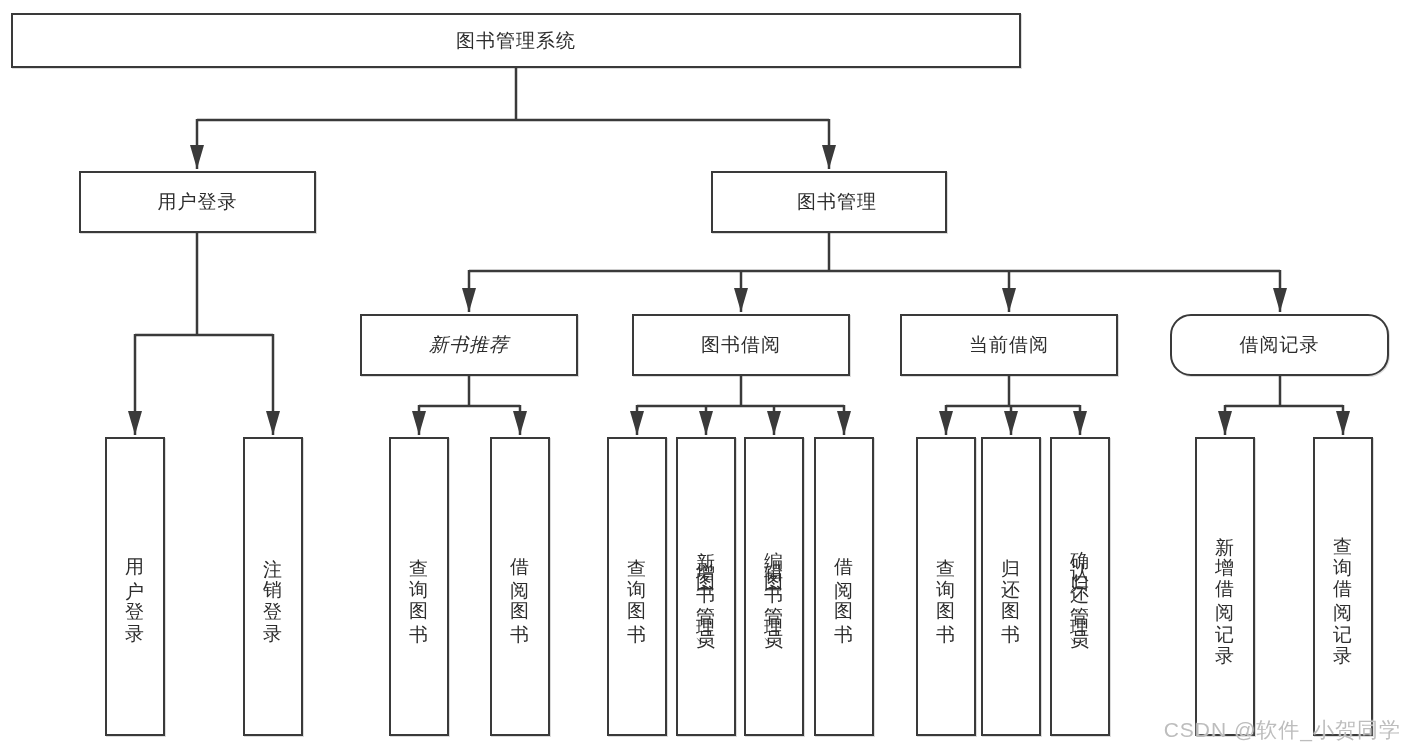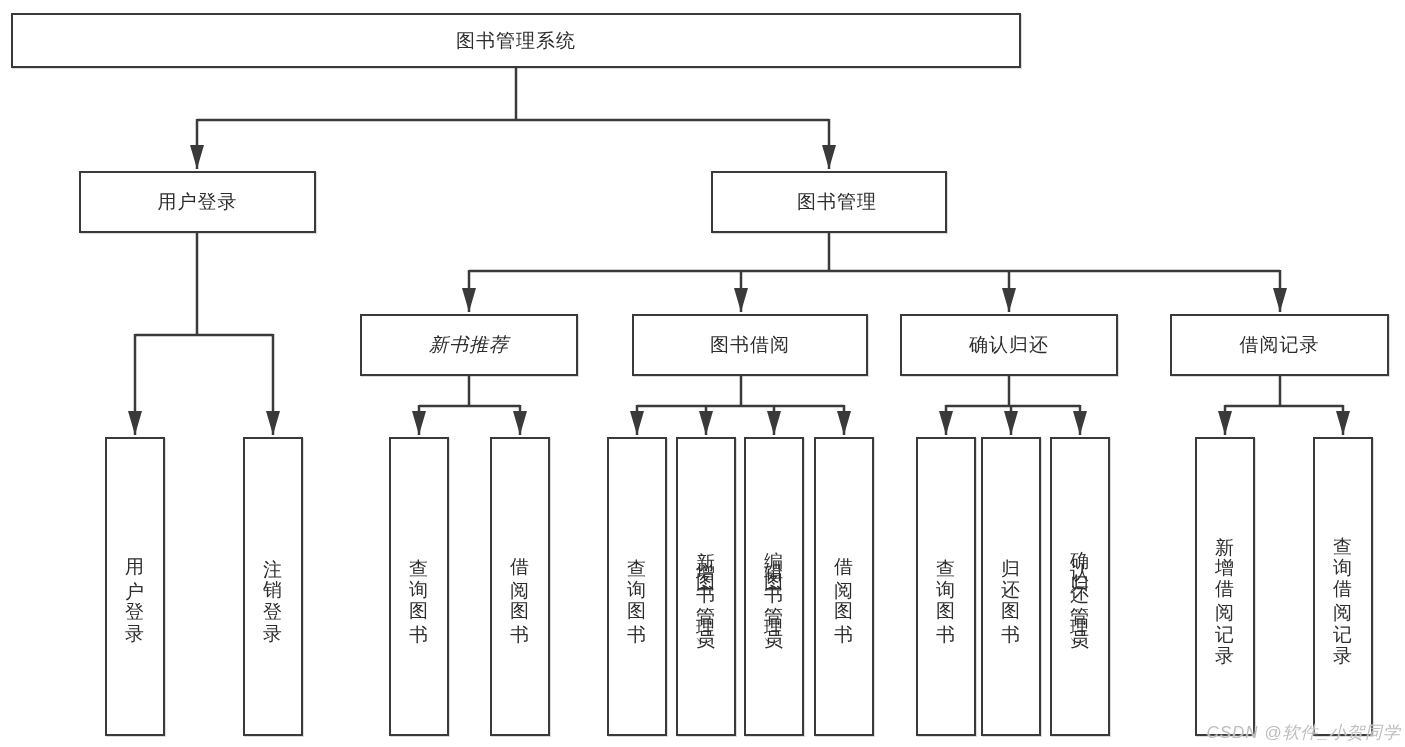--- a/index.html
+++ b/index.html
@@ -32,27 +32,26 @@
     color: var(--text, #2d2d2d);
     font-size: 19px;
     writing-mode: vertical-rl;
     text-orientation: mixed;
     line-height: 1;
     white-space: nowrap;
   }
   .watermark {
     position: absolute;
     right: 4px; bottom: 3px;
-    font-size: 17px;
+    font-size: 21px;
     color: var(--wm, #bdbdbd);
     text-shadow: 0 0 2px #ffffff;
     letter-spacing: 1px;
     z-index: 10;
     white-space: nowrap;
-    font-style: italic;
   }
 </style>
 </head>
 <body>
 
 <div class="canvas">
 
   <svg class="edges" width="1405" height="747">
     <defs>
       <marker id="arrow" markerUnits="userSpaceOnUse" markerWidth="16" markerHeight="25" refX="8" refY="24" orient="0">
@@ -115,27 +114,27 @@
   <div class="hbox" style="left:79px; top:171px; width:237px; height:62px;">
     <span class="hlabel">用户登录</span>
   </div>
   <div class="hbox" style="left:711px; top:171px; width:236px; height:62px;padding-left:16px;">
     <span class="hlabel">图书管理</span>
   </div>
 
   <div class="hbox" style="left:360px; top:314px; width:218px; height:62px;font-style:italic;">
     <span class="hlabel">新书推荐</span>
   </div>
-  <div class="hbox" style="left:632px; top:314px; width:236px; height:62px;">
+  <div class="hbox" style="left:632px; top:314px; width:218px; height:62px;">
     <span class="hlabel">图书借阅</span>
   </div>
   <div class="hbox" style="left:900px; top:314px; width:218px; height:62px;">
-    <span class="hlabel">确认归还</span>
+    <span class="hlabel">当前借阅</span>
   </div>
-  <div class="hbox" style="left:1170px; top:314px; width:219px; height:62px;">
+  <div class="hbox" style="left:1170px; top:314px; width:219px; height:62px;border-radius:21px;">
     <span class="hlabel">借阅记录</span>
   </div>
 
   <div class="vbox" style="left:105px;">
     <span class="vlabel" style="letter-spacing: 22px;">用户登录</span>
   </div>
   <div class="vbox" style="left:243px;">
     <span class="vlabel" style="letter-spacing: 22px;">注销登录</span>
   </div>
 

